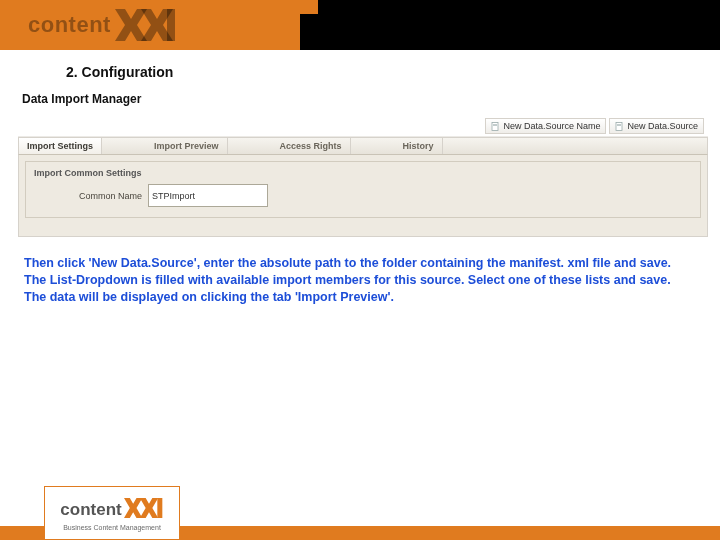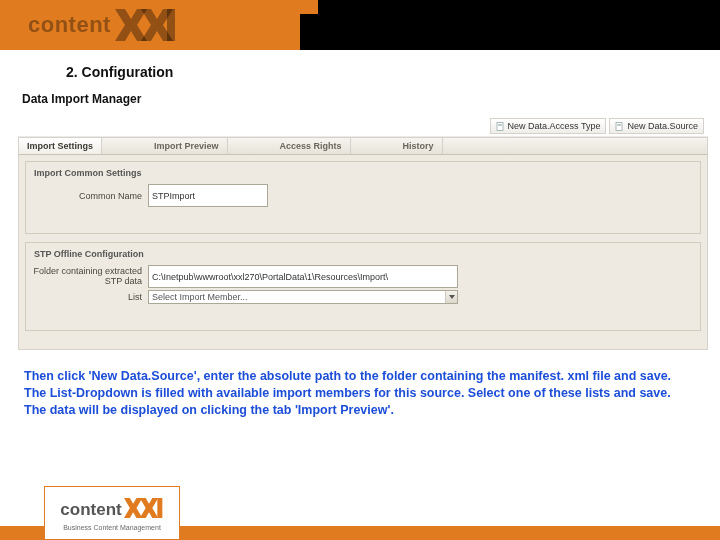--- a/index.html
+++ b/index.html
@@ -118,21 +118,21 @@
   }
   .panel {
     background: #eeeae1;
     border: 1px solid #d6d2cb;
     border-top: none;
     padding: 6px 6px 10px 6px;
   }
   .fieldset {
     background: #eeeae1;
     border: 1px solid #d2ccbf;
-    padding: 6px 4px 24px 4px;
+    padding: 6px 4px 8px 4px;
     margin-bottom: 8px;
   }
   .fieldset-legend {
     font-size: 9px;
     font-weight: bold;
     color: #555;
     padding: 0 0 4px 4px;
   }
   .form-row {
     display: flex;
@@ -255,21 +255,21 @@
   <div class="app-frame">
     <div class="toolbar-row">
       <div class="toolbar-btn">
         <span class="ic">
           <svg viewBox="0 0 9 9" width="9" height="9">
               <rect x="1" y="0.5" width="6" height="8" fill="#fff" stroke="#9aa" stroke-width="0.8"></rect>
               <rect x="2" y="2" width="4" height="0.6" fill="#9aa"></rect>
               <rect x="2" y="3.4" width="4" height="0.6" fill="#9aa"></rect>
             </svg>
         </span>
-        <span>New Data.Access Type</span>
+        <span>New Data.Source Name</span>
       </div>
       <div class="toolbar-btn">
         <span class="ic">
           <svg viewBox="0 0 9 9" width="9" height="9">
               <rect x="1" y="0.5" width="6" height="8" fill="#fff" stroke="#9aa" stroke-width="0.8"></rect>
               <rect x="2" y="2" width="4" height="0.6" fill="#9aa"></rect>
               <rect x="2" y="3.4" width="4" height="0.6" fill="#9aa"></rect>
             </svg>
         </span>
         <span>New Data.Source</span>
@@ -294,38 +294,20 @@
     <div class="panel">
 
       <div class="fieldset">
         <div class="fieldset-legend">Import Common Settings</div>
         <div class="form-row">
           <div class="form-label">Common Name</div>
           <input class="form-input input-mid" value="STPImport" style="">
         </div>
       </div>
 
-      <div class="fieldset">
-        <div class="fieldset-legend">STP Offline Configuration</div>
-        <div class="form-row">
-          <div class="form-label" style="line-height:1.05;">Folder containing extracted STP data</div>
-          <input class="form-input input-wide" value="C:\Inetpub\wwwroot\xxl270\PortalData\1\Resources\Import\" style="">
-        </div>
-        <div class="form-row">
-          <div class="form-label">List</div>
-          <div class="select-wrap">
-            <div class="select-text">Select Import Member...</div>
-            <div class="select-btn">
-              <svg viewBox="0 0 8 8" width="8" height="8">
-                  <polygon points="1,2 7,2 4,6" fill="#555"></polygon>
-                </svg>
-            </div>
-          </div>
-        </div>
-      </div>
 
     </div>
   </div>
 
   <div class="instructions">Then click 'New Data.Source', enter the absolute path to the folder containing the manifest. xml file and save. The List-Dropdown is filled with available import members for this source. Select one of these lists and save. The data will be displayed on clicking the tab 'Import Preview'.</div>
 </div>
 
 <div class="bottom-area">
   <div class="bottom-orange-strip"></div>
   <div class="logo-card">

